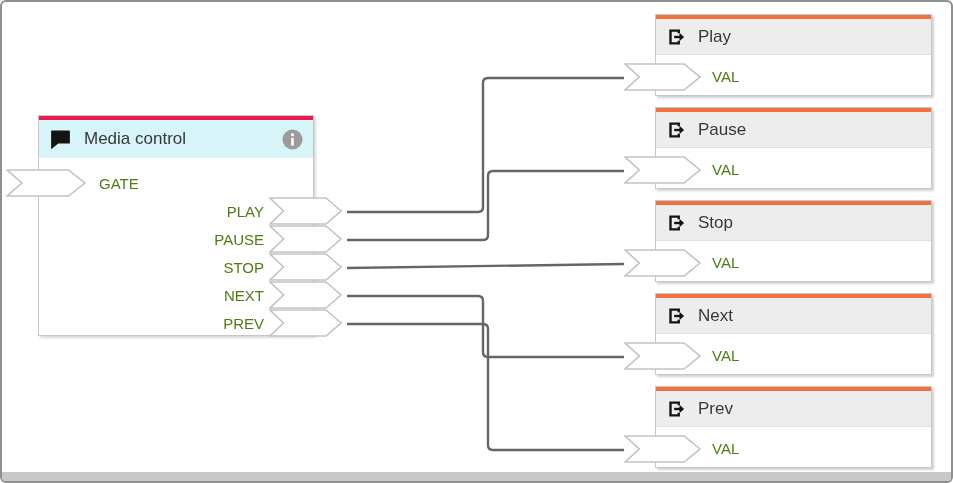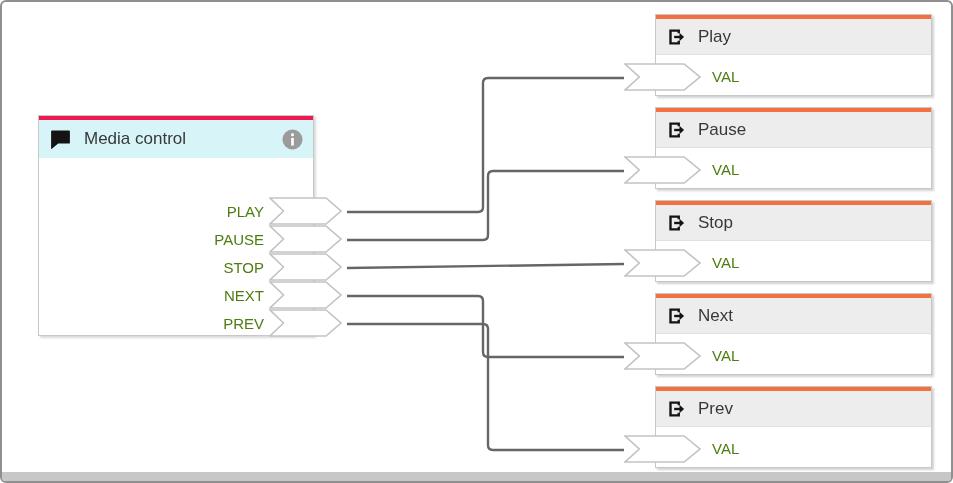--- a/index.html
+++ b/index.html
@@ -126,20 +126,26 @@
         <path d="M13.5 6.3 h5" stroke="#141414" stroke-width="1"></path>
       </svg>
       <span class="m-title">Media control</span>
       <svg class="m-info" viewBox="0 0 22 22">
         <circle cx="11" cy="11" r="10.5" fill="#9b9b9b"></circle>
         <rect x="9.6" y="4.6" width="2.8" height="2.9" fill="#ffffff"></rect>
         <rect x="9.6" y="9.3" width="2.8" height="8" fill="#ffffff"></rect>
       </svg>
     </div>
 
+    <div class="gate-row">
+      <svg class="conn" width="80" height="28" viewBox="0 0 73 28" preserveAspectRatio="none">
+        <polygon points="1,1 57,1 72,14 57,27 1,27 14.5,14" fill="#ffffff" stroke="#c3c3c3" stroke-width="1.6"></polygon>
+      </svg>
+      <span class="port-label">GATE</span>
+    </div>
 
     <div id="media-outputs">
         <div class="out-row" style="top: 81px;">
           <span class="port-label">PLAY</span>
           <svg class="conn" width="73" height="28" viewBox="0 0 73 28">
             <polygon points="1,1 57,1 72,14 57,27 1,27 14.5,14" fill="#ffffff" stroke="#c3c3c3" stroke-width="1.6"></polygon>
           </svg>
         </div>
         <div class="out-row" style="top: 109px;">
           <span class="port-label">PAUSE</span>

